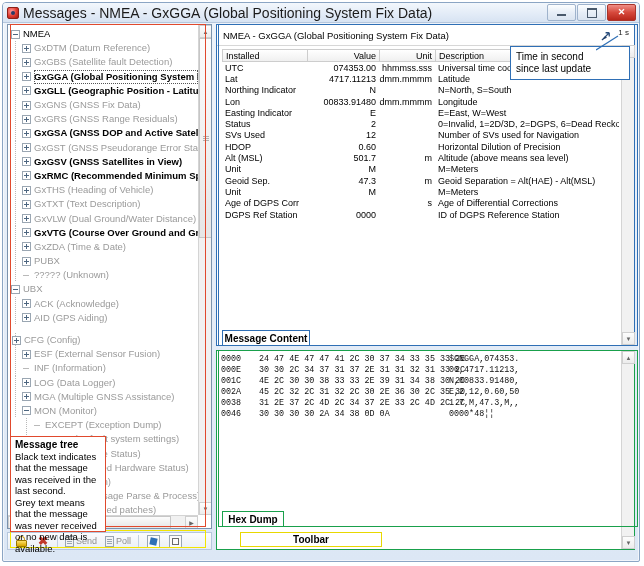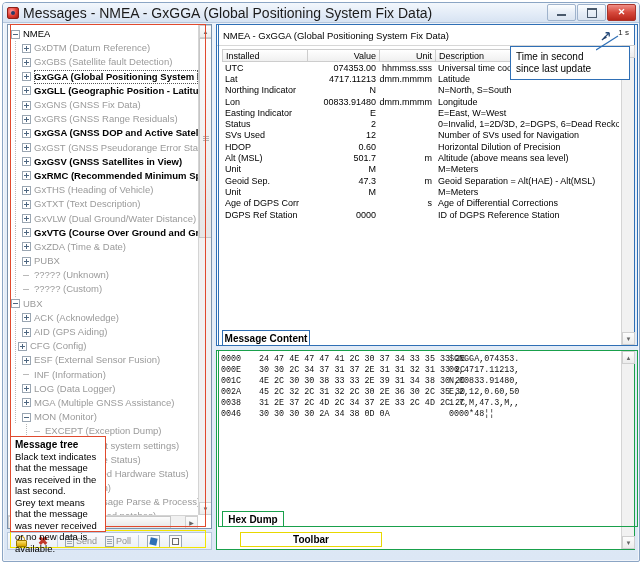--- a/index.html
+++ b/index.html
@@ -333,40 +333,35 @@
           <div class="tnode" style="padding-left: 14px;">
             <span class="dots" style="left: 7px;"></span>
             <span class="expander plus"></span>
             <span class="lbl grey">PUBX</span>
           </div>
           <div class="tnode" style="padding-left: 14px;">
             <span class="dots" style="left: 7px;"></span>
             <span class="leafdash"></span>
             <span class="lbl grey">????? (Unknown)</span>
           </div>
-          <div class="tnode" style="padding-left: 14px;">
-            <span class="dots" style="left: 7px;"></span>
-            <span class="leafdash"></span>
-            <span class="lbl grey">????? (Custom)</span>
-          </div>
           <div class="tnode" style="padding-left: 3px;">
             <span class="expander"></span>
             <span class="lbl grey">UBX</span>
           </div>
           <div class="tnode" style="padding-left: 14px;">
             <span class="dots" style="left: 7px;"></span>
             <span class="expander plus"></span>
             <span class="lbl grey">ACK (Acknowledge)</span>
           </div>
           <div class="tnode" style="padding-left: 14px;">
             <span class="dots" style="left: 7px;"></span>
             <span class="expander plus"></span>
             <span class="lbl grey">AID (GPS Aiding)</span>
           </div>
-          <div class="tnode" style="padding-left: 10px;">
+          <div class="tnode" style="padding-left: 4px; margin-top: 8px;">
             <span class="dots" style="left: 7px;"></span>
             <span class="expander plus"></span>
             <span class="lbl grey">CFG (Config)</span>
           </div>
           <div class="tnode" style="padding-left: 14px;">
             <span class="dots" style="left: 7px;"></span>
             <span class="expander plus"></span>
             <span class="lbl grey">ESF (External Sensor Fusion)</span>
           </div>
           <div class="tnode" style="padding-left: 14px;">

